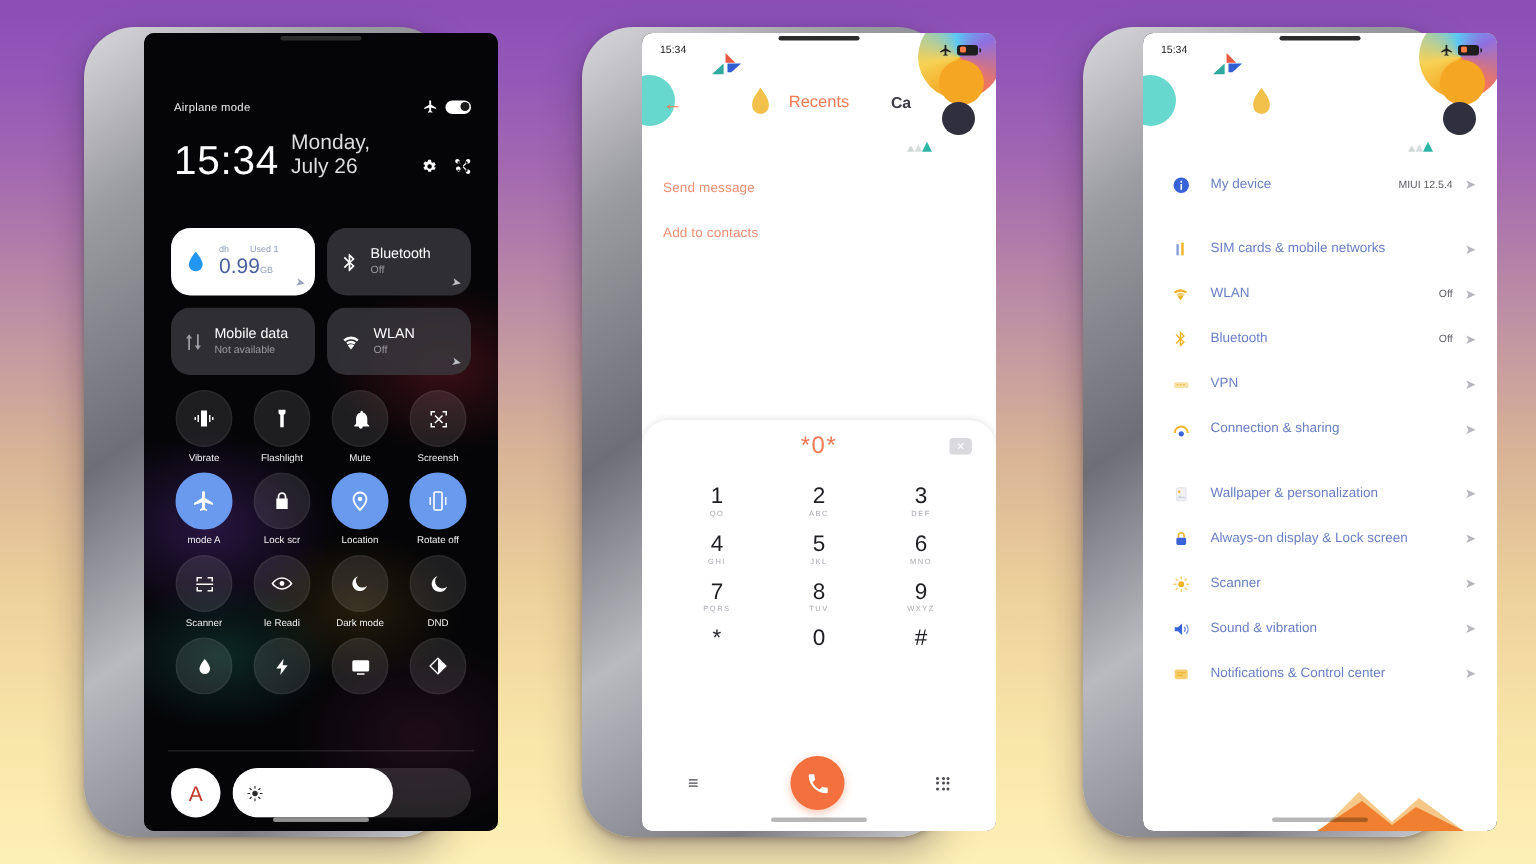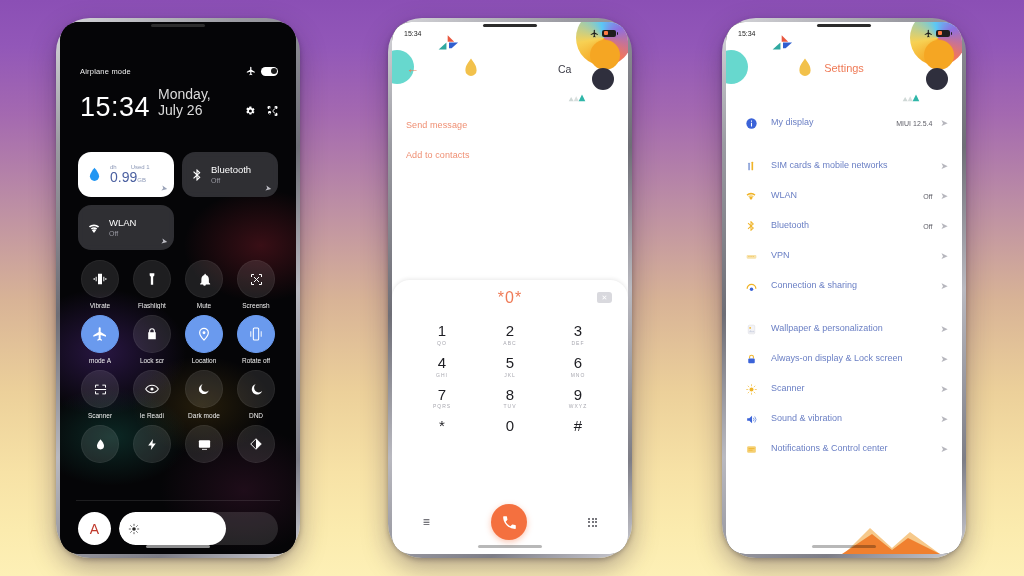--- a/index.html
+++ b/index.html
@@ -21,22 +21,23 @@
     border-radius: 34px;
     background: linear-gradient(145deg,#d8d8dc 0%, #9b9ba2 18%, #6e6e76 42%, #b9b9c0 62%, #7d7d86 86%, #cfcfd6 100%);
     padding: 4px;
     box-shadow: 0 10px 26px rgba(40,20,60,.35), 0 2px 5px rgba(0,0,0,.25);
   }
   .phone.p1 { left: 56px; }
   .phone.p2 { left: 388px; }
   .phone.p3 { left: 722px; }
   .screen {
     position: relative; width: 100%; height: 100%;
-    border-radius: 19px; overflow: hidden;
+    border-radius: 7px; overflow: hidden;
     background: #000;
+    margin-left: 36px;
   }
   .notch-speaker {
     position: absolute; top: 2px; left: 50%; transform: translateX(-50%);
     width: 54px; height: 3px; border-radius: 2px;
     background: #2c2c2c; z-index: 30;
   }
   .home-ind {
     position: absolute; bottom: 6px; left: 50%; transform: translateX(-50%);
     width: 64px; height: 3px; border-radius: 2px; z-index: 30;
   }
@@ -182,21 +183,21 @@
     position: absolute; top: 40px; left: 0; right: 0; text-align: center;
     font-size: 11px; color: #ef7a56; z-index: 8;
   }
   .backarrow {
     position: absolute; top: 40px; left: 14px; font-size: 13px;
     color: #ef7a56; z-index: 8; line-height: 1;
   }
   .tab2 {
     position: absolute; top: 41px; right: 44px; font-size: 10.5px;
     color: #3c3c46; z-index: 8;
-    width: 26px; overflow: hidden; white-space: nowrap;
+    width: 26px; overflow: hidden; white-space: nowrap; font-weight: bold;
   }
 
   
   .menu-list { position: absolute; top: 88px; left: 14px; right: 14px; z-index: 8; }
   .menu-list div {
     font-size: 9px; color: #ef8f73; padding: 10px 0; letter-spacing: .1px;
   }
   .dialer-sheet {
     position: absolute; left: 0; right: 0; bottom: 0; top: 258px;
     background: #fff; border-radius: 18px 18px 0 0; z-index: 10;
@@ -311,20 +312,29 @@
             <svg width="14" height="16" viewBox="0 0 24 24">
               <path fill="#fff" d="M11 2v7.6L6.8 5.4 5.4 6.8 10.6 12l-5.2 5.2 1.4 1.4L11 14.4V22h1l6-6-4.6-4 4.6-4-6-6h-1zm2 3.8l2.2 2.2L13 10.2V5.8zm0 8l2.2 2.2L13 18.2v-4.4z"></path>
             </svg>
             <span>
               <span class="ttl">Bluetooth</span>
               <span class="sub" style="display:block">Off</span>
             </span>
             <span class="corner">➤</span>
           </div>
 
+          <div class="cc-card">
+            <svg width="14" height="16" viewBox="0 0 24 24">
+              <path fill="#9d9da5" d="M7 3l-3.5 5H6v13h2V8h2.5L7 3zm10 18l3.5-5H18V3h-2v13h-2.5l3.5 5z"></path>
+            </svg>
+            <span>
+              <span class="ttl">Mobile data</span>
+              <span class="sub" style="display:block">Not available</span>
+            </span>
+          </div>
 
           <div class="cc-card">
             <svg width="16" height="16" viewBox="0 0 24 24">
               <path fill="#fff" d="M12 19.5l3.2-4a4.6 4.6 0 00-6.4 0l3.2 4zM12 9.3c2.3 0 4.4.8 6 2.2l1.6-2A12 12 0 0012 6.6a12 12 0 00-7.6 2.8l1.6 2a9.3 9.3 0 016-2.1zm0 4.1c1.2 0 2.3.4 3.2 1.1l1.6-2A8 8 0 0012 10.7a8 8 0 00-4.8 1.7l1.6 2c.9-.7 2-1.1 3.2-1.1z"></path>
             </svg>
             <span>
               <span class="ttl">WLAN</span>
               <span class="sub" style="display:block">Off</span>
             </span>
             <span class="corner">➤</span>
@@ -522,20 +532,21 @@
             <span class="batt">
                 <span class="lvl"></span>
               </span>
           </span>
         </div>
 
         <span class="backarrow">←</span>
         <svg class="flame" style="left:72px; top:36px; width:14px; height:22px;" viewBox="0 0 20 30">
           <path fill="#f2c14b" d="M10 0C6 6 2 10 2 17a8 8 0 0016 0c0-7-4-11-8-17z"></path>
         </svg>
+        <span class="apptitle">Recents</span>
         <span class="tab2">Ca</span>
         <svg class="tri-mini" style="left:175px; top:70px; width:20px; height:10px;" viewBox="0 0 24 12">
           <path fill="#cfd8d6" d="M2 11l3-5 3 5z"></path>
             <path fill="#d8dedd" d="M8 11l3-6 3 6z"></path>
             <path fill="#2fb6a8" d="M14 11l4-8 4 8z"></path>
         </svg>
 
         <div class="menu-list">
           <div>Send message</div>
           <div>Add to contacts</div>
@@ -650,37 +661,36 @@
               </svg>
             <span class="batt">
                 <span class="lvl"></span>
               </span>
           </span>
         </div>
 
         <svg class="flame" style="left:72px; top:36px; width:14px; height:22px;" viewBox="0 0 20 30">
           <path fill="#f2c14b" d="M10 0C6 6 2 10 2 17a8 8 0 0016 0c0-7-4-11-8-17z"></path>
         </svg>
-        <span class="apptitle">Settings</span>
         <svg class="tri-mini" style="left:175px; top:70px; width:20px; height:10px;" viewBox="0 0 24 12">
           <path fill="#cfd8d6" d="M2 11l3-5 3 5z"></path>
             <path fill="#d8dedd" d="M8 11l3-6 3 6z"></path>
             <path fill="#2fb6a8" d="M14 11l4-8 4 8z"></path>
         </svg>
 
         <div class="set-list">
 
           <div class="set-row">
             <span class="ico">
               <svg width="13" height="13" viewBox="0 0 24 24">
                   <circle cx="12" cy="12" r="9.5" fill="#3b63d8"></circle>
                   <path fill="#fff" d="M11 10.5h2v7h-2zM11 6.5h2v2.3h-2z"></path>
                 </svg>
             </span>
-            <span class="nm">My display</span>
+            <span class="nm">My device</span>
             <span class="val">MIUI 12.5.4</span>
             <span class="chev">➤</span>
           </div>
           <div class="set-gap"></div>
 
           <div class="set-row">
             <span class="ico">
               <svg width="13" height="13" viewBox="0 0 24 24">
                   <rect x="6" y="5" width="3" height="14" rx="1" fill="#8aa0d8"></rect>
                   <rect x="12" y="3" width="3" height="16" rx="1" fill="#f0b429"></rect>

